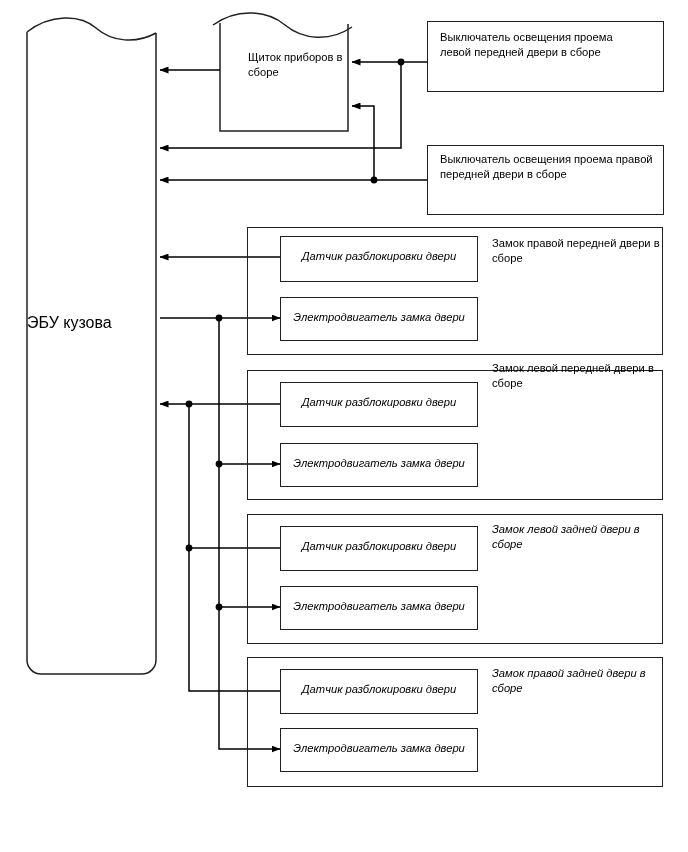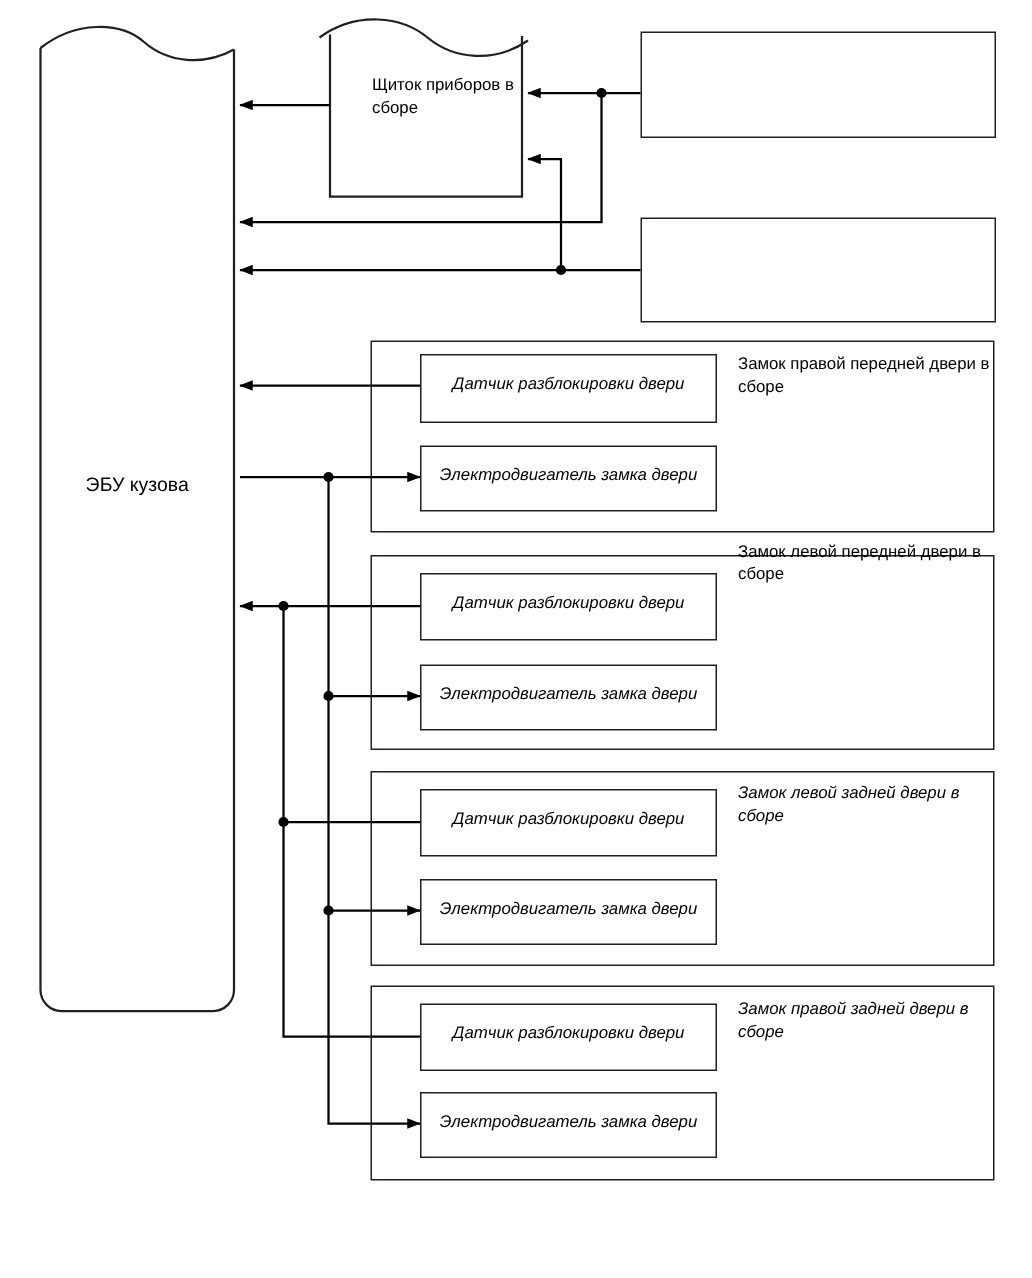--- a/index.html
+++ b/index.html
@@ -45,24 +45,23 @@
   }
   .lbl {
     position: absolute;
     font-size: 11.2px;
     line-height: 14.5px;
     color: #000000;
     white-space: pre-wrap;
   }
   .ecu-label {
     position: absolute;
-    font-size: 13px;
+    font-size: 16px;
     line-height: 14.5px;
     color: #000000;
-    text-align: center;
   }
   .inner-label {
     position: absolute;
     font-size: 11.2px;
     line-height: 14.5px;
     color: #000000;
     text-align: center;
     width: 100%;
     top: 12px;
     left: 0;
@@ -123,22 +122,26 @@
     <line x1="219" y1="607" x2="280" y2="607" stroke="#000000" stroke-width="1.5" marker-end="url(#arrowhead)"></line>
     <circle cx="219" cy="607" r="3.4" fill="#000000"></circle>
   </svg>
 
   <div class="ecu-label" style="left:27px; top:316px; width:129px;">ЭБУ кузова</div>
 
   <div class="lbl" style="left:248px; top:50px; width:112px;">Щиток приборов в
 сборе</div>
 
   <div class="node-box" style="left:427px; top:21px; width:237px; height:71px;"></div>
+  <div class="lbl" style="left:440px; top:30px; width:218px;">Выключатель освещения проема
+левой передней двери в сборе</div>
 
   <div class="node-box" style="left:427px; top:145px; width:237px; height:70px;"></div>
+  <div class="lbl" style="left:440px; top:152px; width:222px;">Выключатель освещения проема правой
+передней двери в сборе</div>
 
   <div class="group-box" style="left:247px; top:227px; width:416px; height:128px;"></div>
   <div class="lbl" style="left:492px; top:236px; width:170px;">Замок правой передней двери в
 сборе</div>
   <div class="inner-box" style="left:280px; top:236px; width:198px; height:46px;">
     <div class="inner-label">Датчик разблокировки двери</div>
   </div>
   <div class="inner-box" style="left:280px; top:297px; width:198px; height:44px;">
     <div class="inner-label">Электродвигатель замка двери</div>
   </div>

